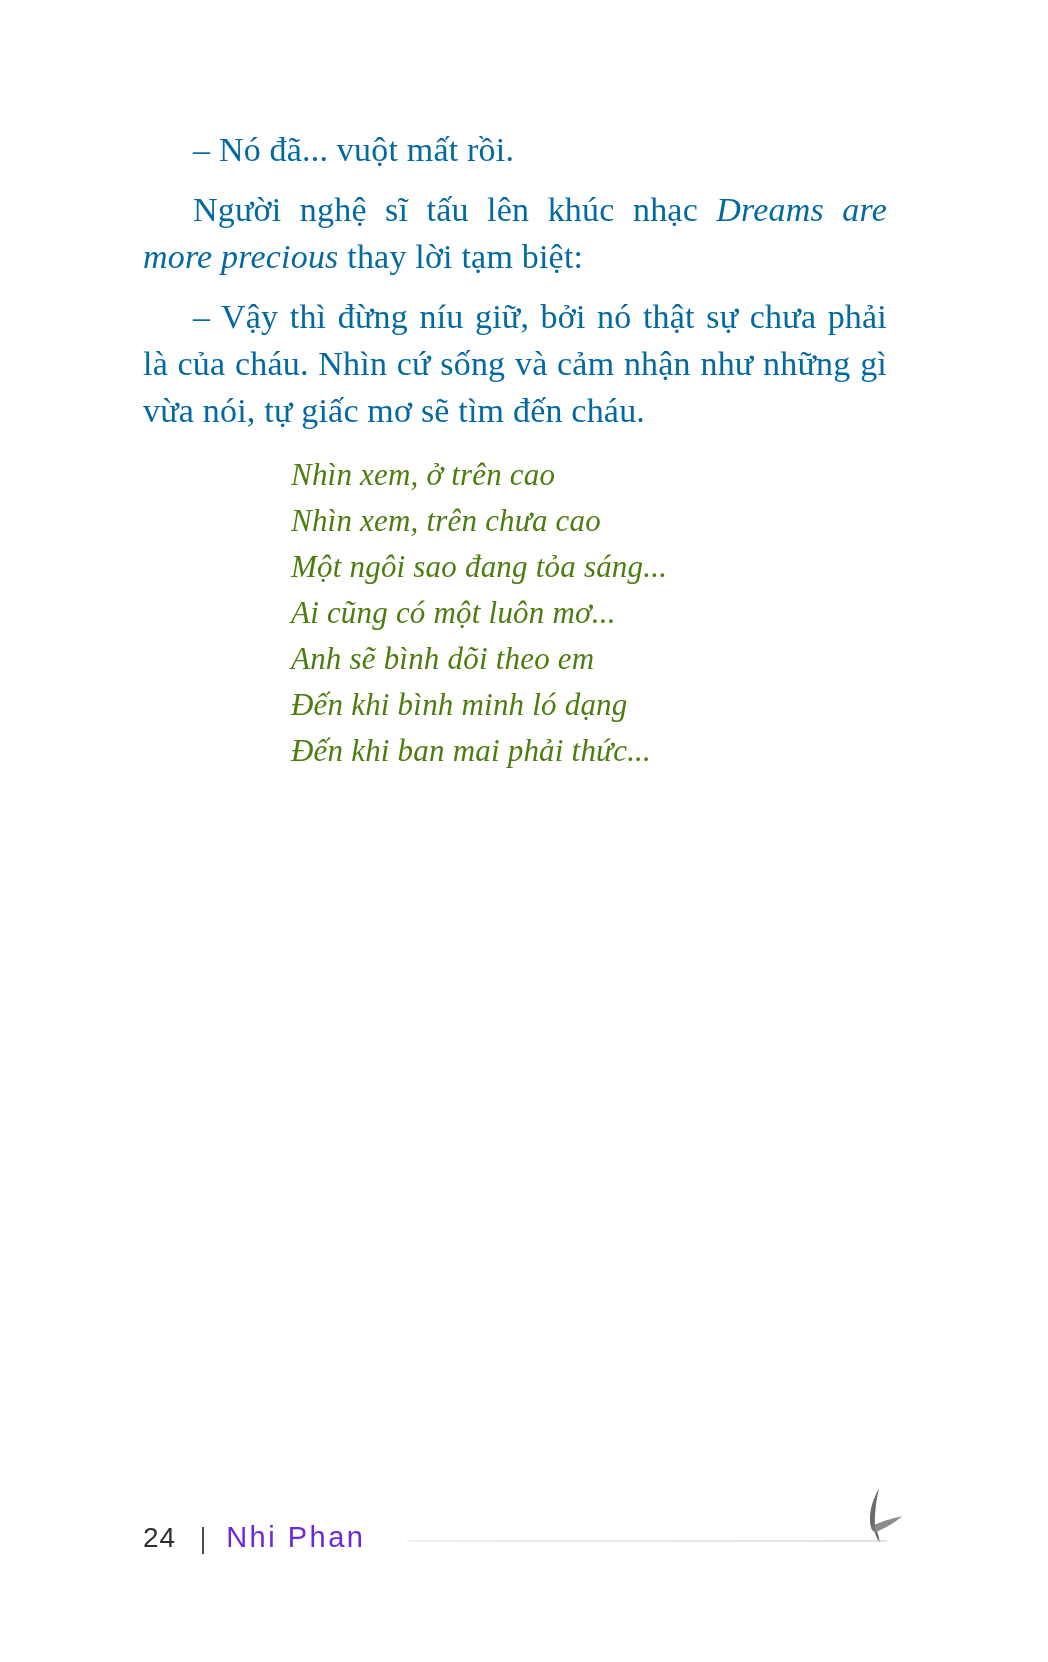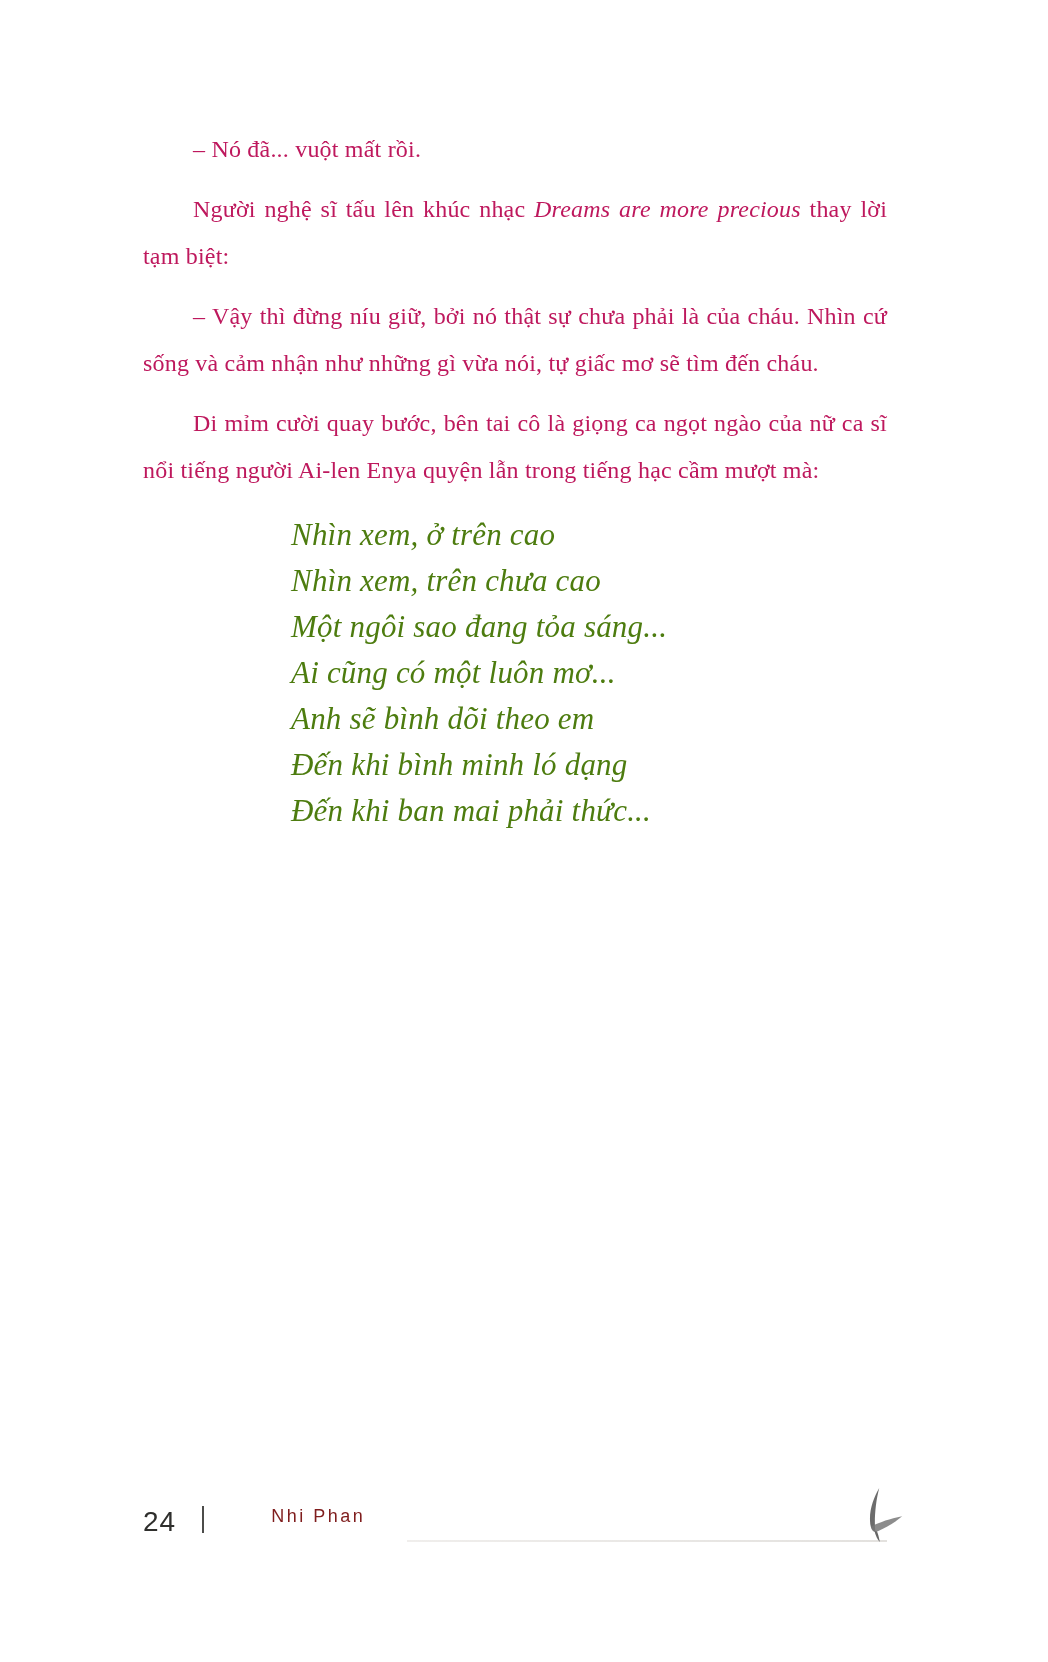--- a/index.html
+++ b/index.html
@@ -19,23 +19,23 @@
     inset: 0;
     background: #ffffff;
   }
   .text-block {
     position: absolute;
     left: 143px;
     top: 126px;
     width: 752px;
   }
   .para {
-    font-size: 24px;
+    font-size: 34px;
     line-height: 47px;
-    color: #be185d;
+    color: #0369a1;
     text-align: justify;
     text-indent: 50px;
     margin: 0 8px 13px 0;
     letter-spacing: 0.2px;
   }
   .para em {
     font-style: italic;
   }
   .poem {
     margin-top: 18px;
@@ -48,40 +48,39 @@
     color: #4d7c0f;
     letter-spacing: 0.2px;
   }
   .footer {
     position: absolute;
     left: 143px;
     right: 143px;
     top: 1506px;
     height: 48px;
     display: flex;
-    align-items: flex-start;
+    align-items: flex-end;
     font-family: "Liberation Sans", "DejaVu Sans", sans-serif;
   }
   .page-number {
     font-size: 28px;
     color: #2f2f2d;
     letter-spacing: 1px;
   }
   .footer-sep {
     width: 0;
     height: 27px;
     border-left: 2px solid #4c4c4a;
     margin: 0 22px 0 26px;
   }
   .author {
-    font-size: 18px;
-    color: #7f1d1d;
+    font-size: 29px;
+    color: #6d28d9;
     letter-spacing: 2.5px;
     white-space: nowrap;
-    margin-left: 45px;
   }
   .footer-rule {
     flex: 1;
     height: 2px;
     background: linear-gradient(to right, #f0eeec, #e3e1de);
     margin-left: 42px;
     margin-right: 18px;
     align-self: flex-end;
     margin-bottom: 12px;
   }
@@ -99,21 +98,20 @@
 <div class="page">
 
   <div class="text-block">
 
     <p class="para">– Nó đã... vuột mất rồi.</p>
 
     <p class="para"><span>Người nghệ sĩ tấu lên khúc nhạc </span><em>Dreams are more precious</em><span> thay lời tạm biệt:</span></p>
 
     <p class="para">– Vậy thì đừng níu giữ, bởi nó thật sự chưa phải là của cháu. Nhìn cứ sống và cảm nhận như những gì vừa nói, tự giấc mơ sẽ tìm đến cháu.</p>
 
-    <p class="para">Di mỉm cười quay bước, bên tai cô là giọng ca ngọt ngào của nữ ca sĩ nổi tiếng người Ai-len Enya quyện lẫn trong tiếng hạc cầm mượt mà:</p>
 
     <div class="poem">
         <div class="poem-line">Nhìn xem, ở trên cao</div>
         <div class="poem-line">Nhìn xem, trên chưa cao</div>
         <div class="poem-line">Một ngôi sao đang tỏa sáng...</div>
         <div class="poem-line">Ai cũng có một luôn mơ...</div>
         <div class="poem-line">Anh sẽ bình dõi theo em</div>
         <div class="poem-line">Đến khi bình minh ló dạng</div>
         <div class="poem-line">Đến khi ban mai phải thức...</div>
       </div>

